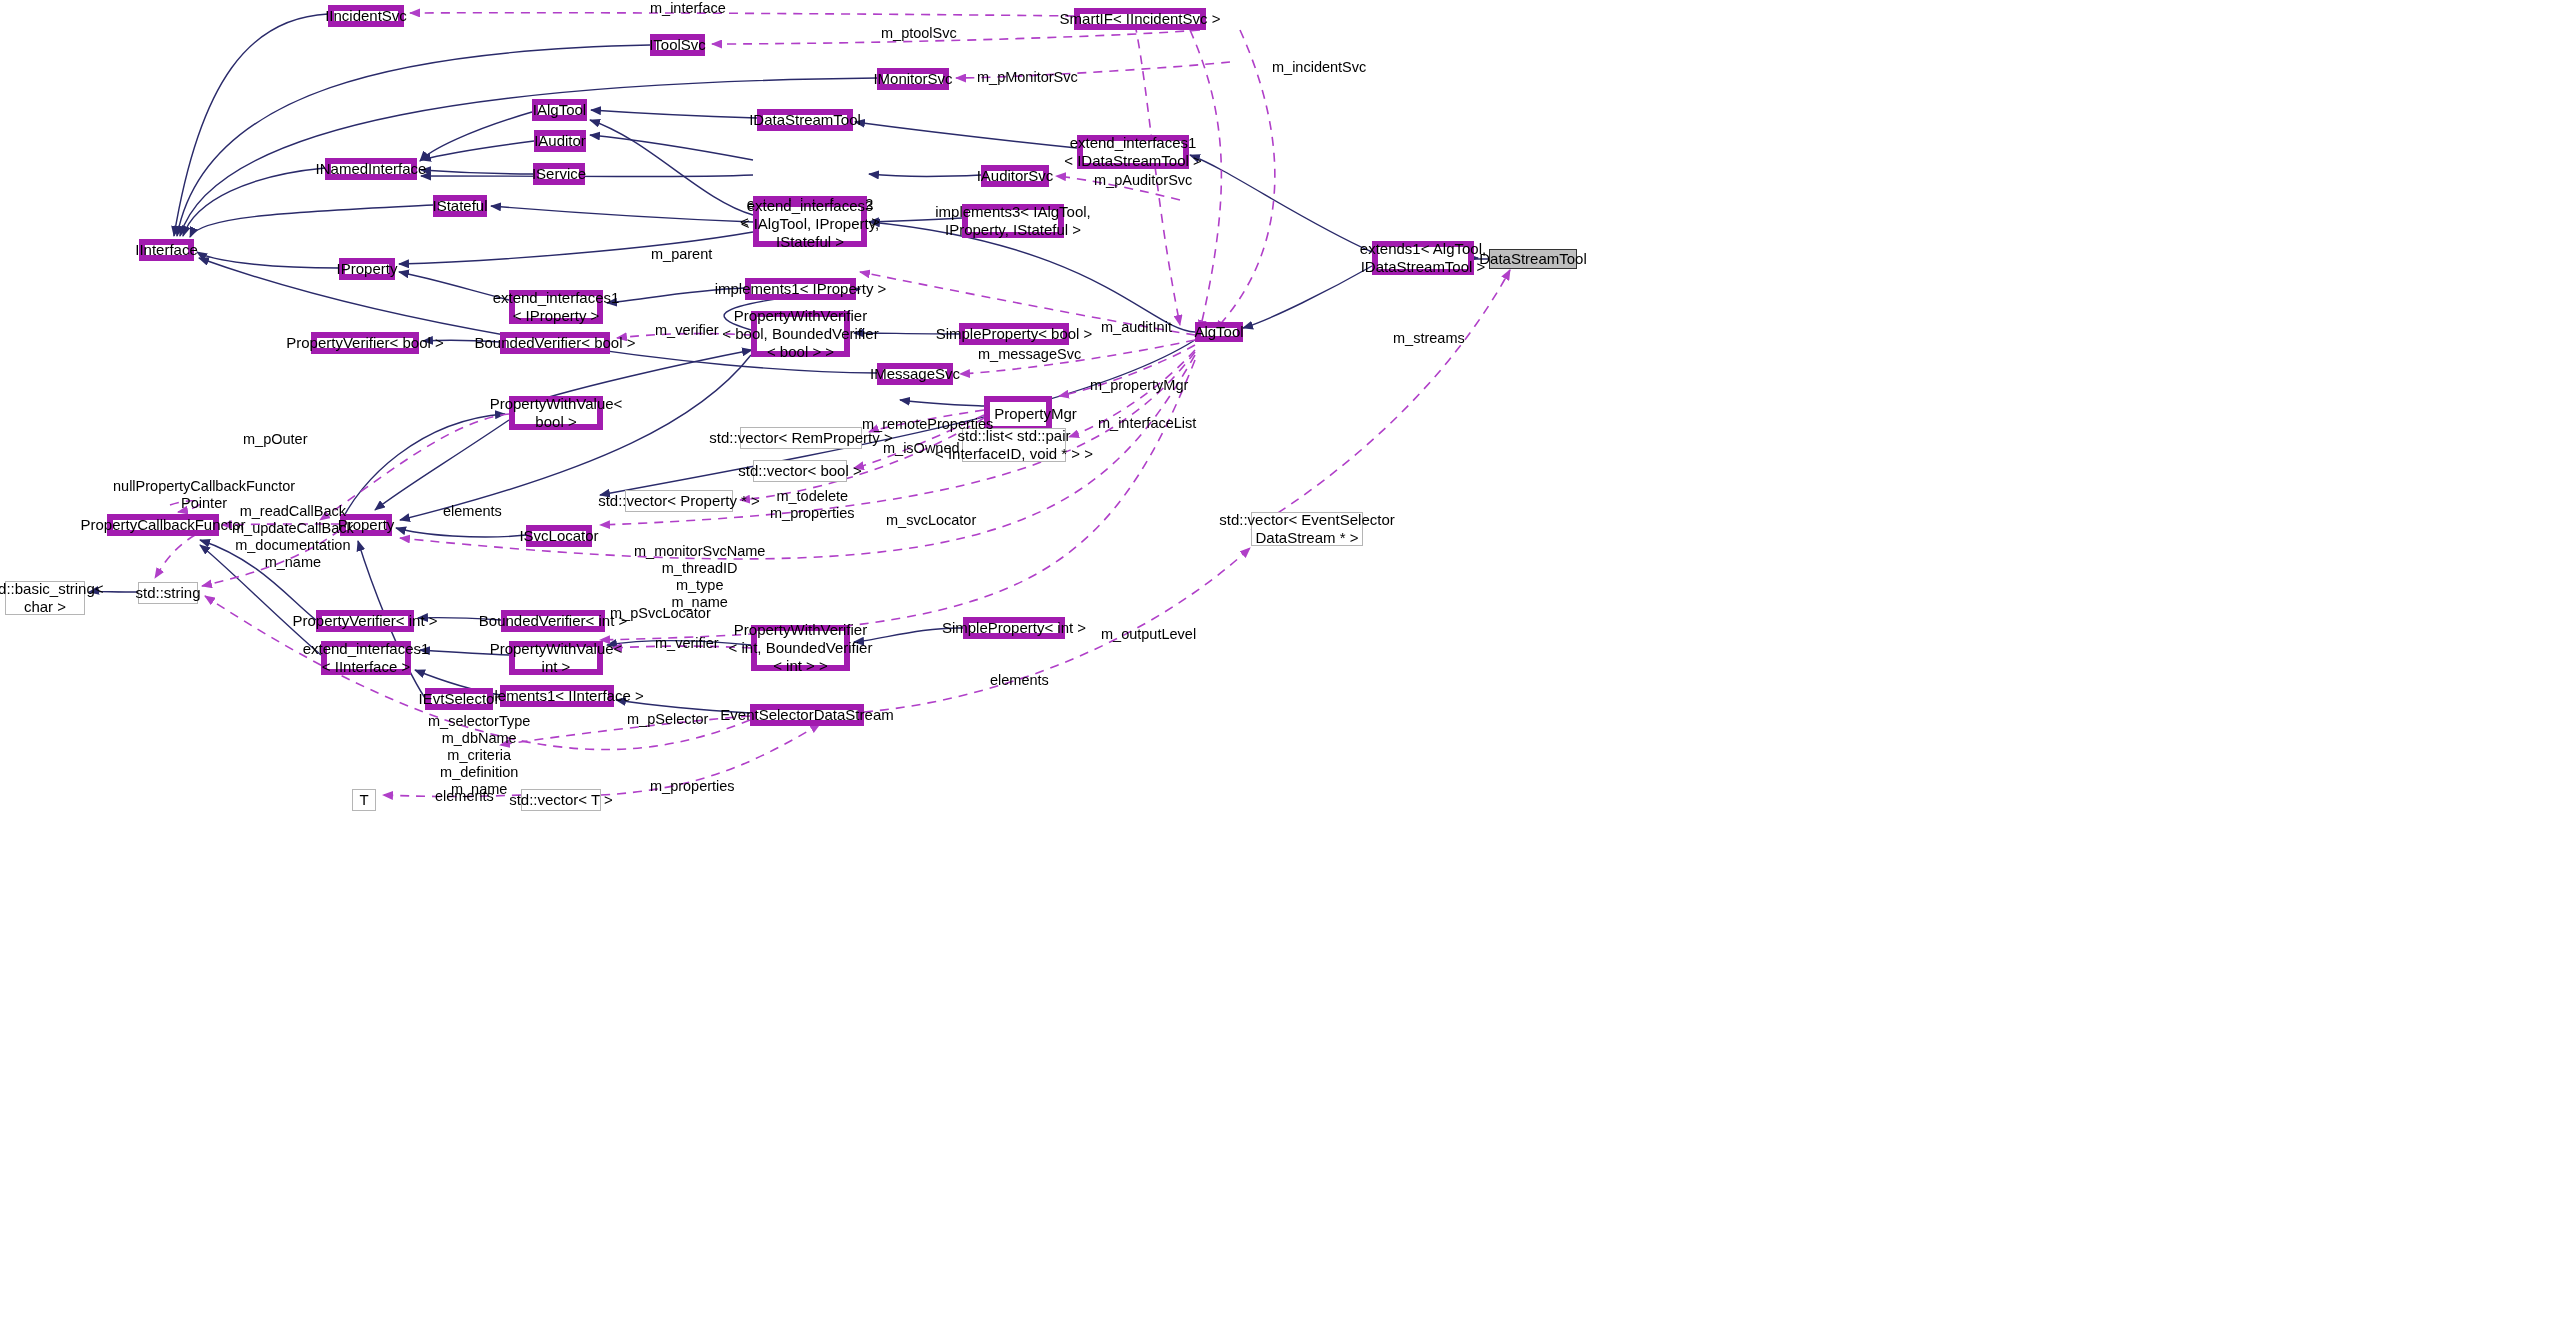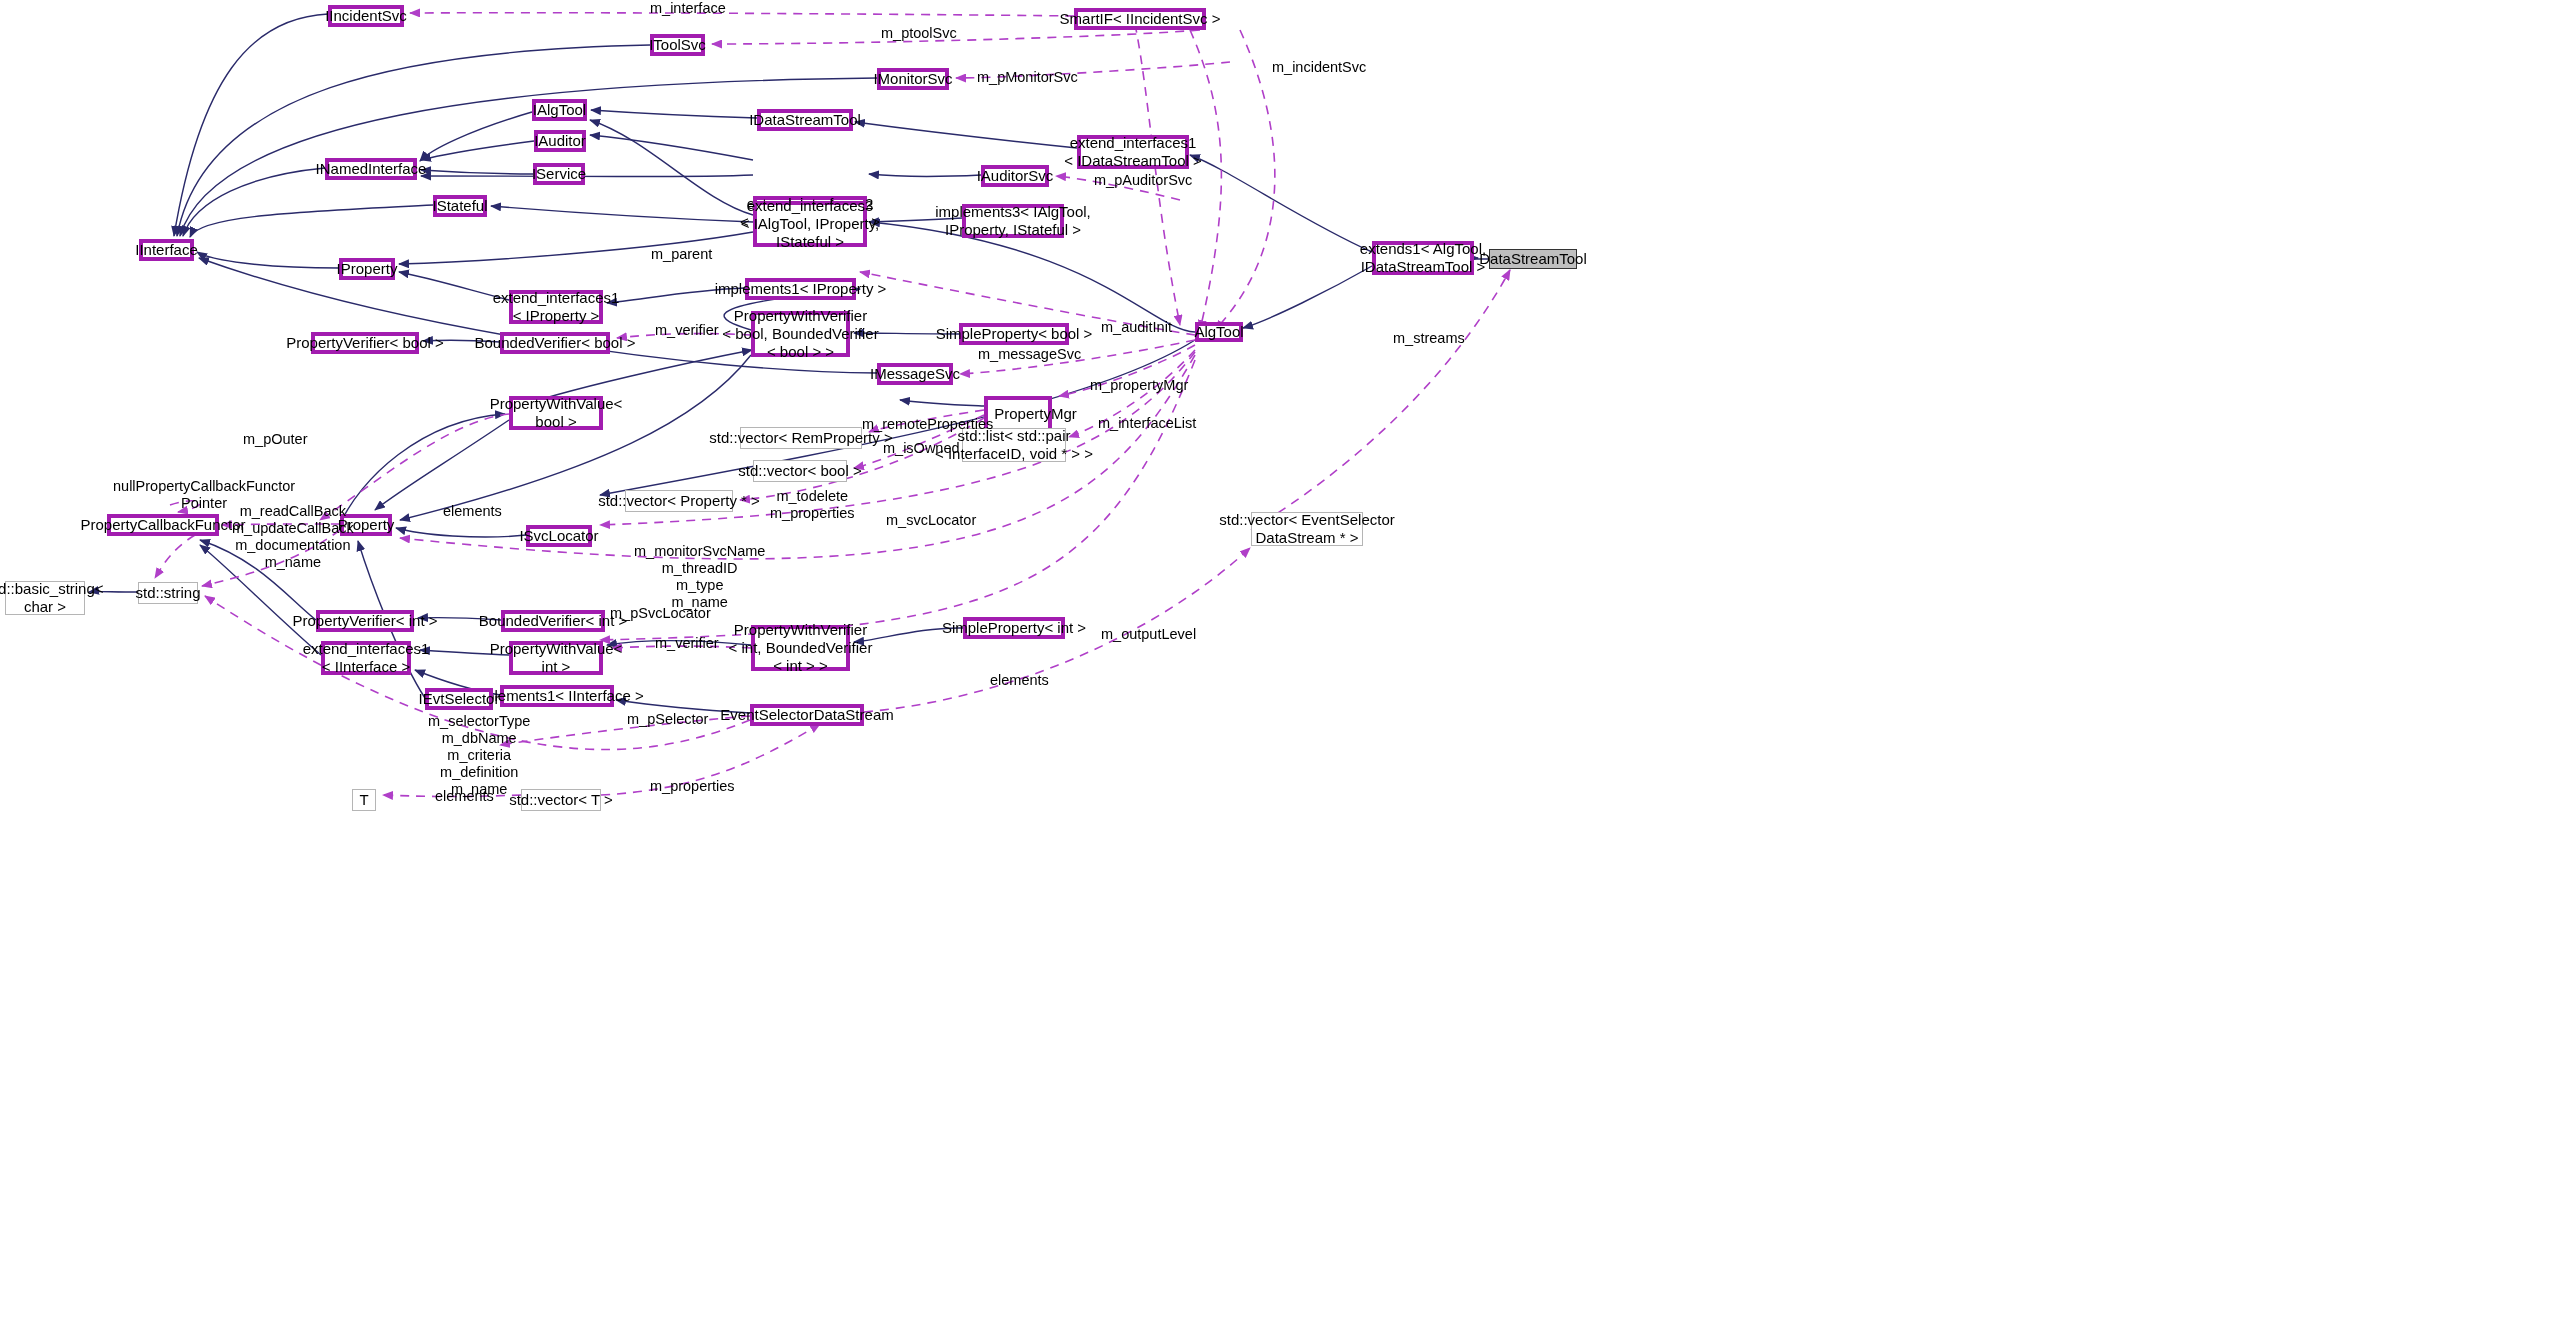--- a/index.html
+++ b/index.html
@@ -1,19 +1,19 @@
 <!DOCTYPE html>
 <html><head>
 <meta charset="utf-8">
 <style>
   html,body{margin:0;padding:0;background:#ffffff;}
   #canvas{position:relative;width:2555px;height:1323px;background:#ffffff;
           font-family:"Liberation Sans","DejaVu Sans",sans-serif;overflow:hidden;}
   svg.edges{position:absolute;left:0;top:0;width:2555px;height:1323px;pointer-events:none;}
-  .node{position:absolute;box-sizing:border-box;border:4px solid #a21caf;
+  .node{position:absolute;box-sizing:border-box;border:6px solid #a21caf;
         background:#ffffff;color:#000000;display:flex;align-items:center;
         justify-content:center;text-align:center;line-height:1.18;
         font-size:15px;white-space:pre;}
   .node.light{border:1px solid #b5b5b5;}
   .node.current{background:#bfbfbf;border:1px solid #333333;}
   .elabel{position:absolute;font-size:14.5px;color:#000;white-space:pre;
           text-align:center;line-height:1.18;}
 </style>
 </head>
 <body>

